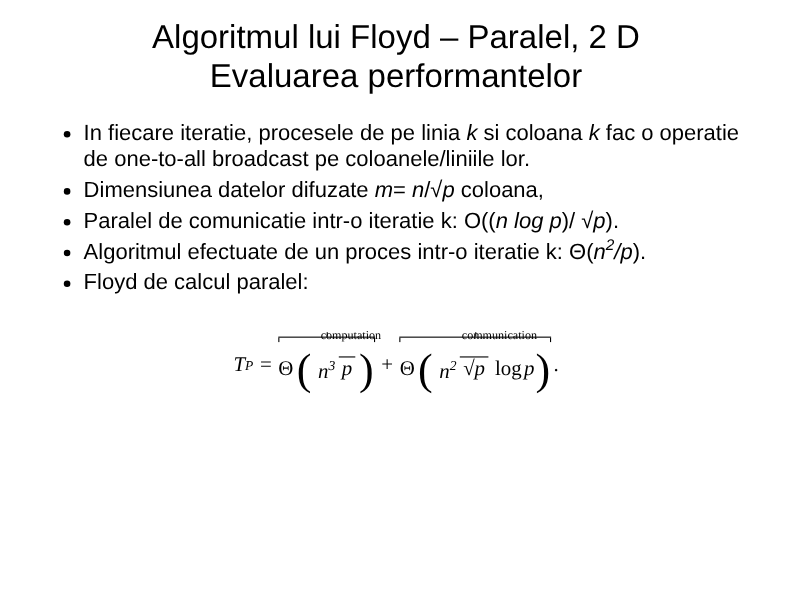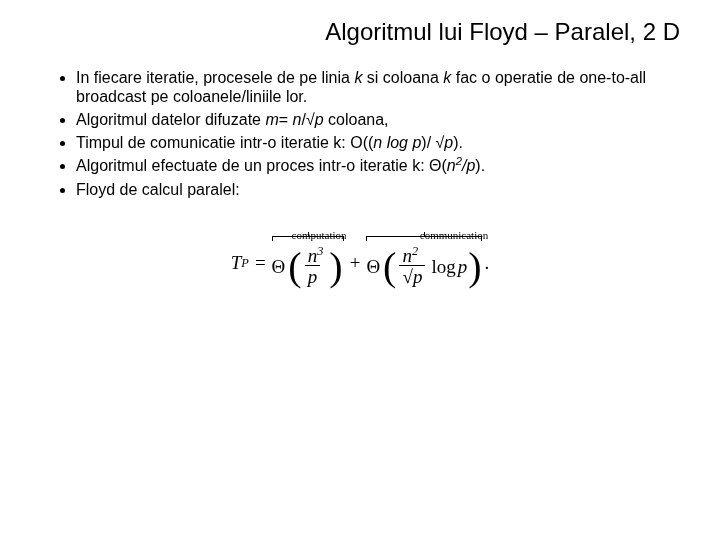--- a/index.html
+++ b/index.html
@@ -9,33 +9,33 @@
     height: 540px;
     font-family: Arial, Helvetica, sans-serif;
     color: #000;
     background: #fff;
     box-sizing: border-box;
   }
   .slide {
     padding: 18px 40px 10px 40px;
   }
   .title {
-    font-size: 24px;
+    font-size: 30px;
     line-height: 1.15;
-    text-align: right;
+    text-align: center;
     margin: 0 0 22px 0;
     font-weight: normal;
   }
   ul.bullets {
     list-style: disc;
     margin: 0 0 0 10px;
     padding-left: 26px;
   }
   ul.bullets li {
-    font-size: 16px;
+    font-size: 20px;
     line-height: 1.2;
     margin-bottom: 4px;
   }
   .i { font-style: italic; }
   .sup { font-size: 0.7em; vertical-align: super; line-height: 0; }
   .formula-wrap {
     text-align: center;
     margin-top: 30px;
   }
   .formula {
@@ -99,50 +99,51 @@
   }
   .theta { padding-right: 2px; }
   .paren {
     font-size: 40px;
     line-height: 40px;
     font-weight: 100;
     padding: 0 1px;
   }
   .frac {
     display: inline-flex;
-    flex-direction: column;
-    align-items: flex-start;
+    flex-direction: row;
+    align-items: flex-end;
     vertical-align: middle;
     padding: 0 2px;
   }
   .frac .num { padding: 0 3px; line-height: 1; font-style: italic; }
   .frac .den { padding: 0 3px; border-top: 1px solid #000; line-height: 1.2; font-style: italic; }
   .f-sup { font-size: 0.65em; vertical-align: super; line-height: 0; }
   .radic { font-style: normal; }
   .logp { font-style: normal; padding-left: 4px; text-align: center; }
   .logp .p { font-style: italic; padding-left: 2px; }
   .dot { padding-left: 2px; }
 </style>
 </head>
 <body>
 
 <div class="slide">
   <h1 class="title">
     <span>Algoritmul lui Floyd – Paralel, 2 D</span><br>
+    <span>Evaluarea performantelor</span>
   </h1>
 
   <ul class="bullets">
     <li>
       <span>In fiecare iteratie, procesele de pe linia </span><span class="i">k</span><span> si coloana </span><span class="i">k</span><span> fac o operatie de one-to-all broadcast pe coloanele/liniile lor.</span>
     </li>
     <li>
-      <span>Algoritmul datelor difuzate </span><span class="i">m</span><span>= </span><span class="i">n</span><span>/√</span><span class="i">p</span><span> coloana,</span>
-    </li>
-    <li>
-      <span>Timpul de comunicatie intr-o iteratie k: O((</span><span class="i">n</span><span class="i"> log p</span><span>)/ √</span><span class="i">p</span><span>).</span>
+      <span>Dimensiunea datelor difuzate </span><span class="i">m</span><span>= </span><span class="i">n</span><span>/√</span><span class="i">p</span><span> coloana,</span>
+    </li>
+    <li>
+      <span>Paralel de comunicatie intr-o iteratie k: O((</span><span class="i">n</span><span class="i"> log p</span><span>)/ √</span><span class="i">p</span><span>).</span>
     </li>
     <li>
       <span>Algoritmul efectuate de un proces intr-o iteratie k: Θ(</span><span class="i">n</span><span class="i sup">2</span><span class="i">/</span><span class="i">p</span><span>).</span>
     </li>
     <li>
       <span>Floyd de calcul paralel:</span>
     </li>
   </ul>
 
   <div class="formula-wrap">

